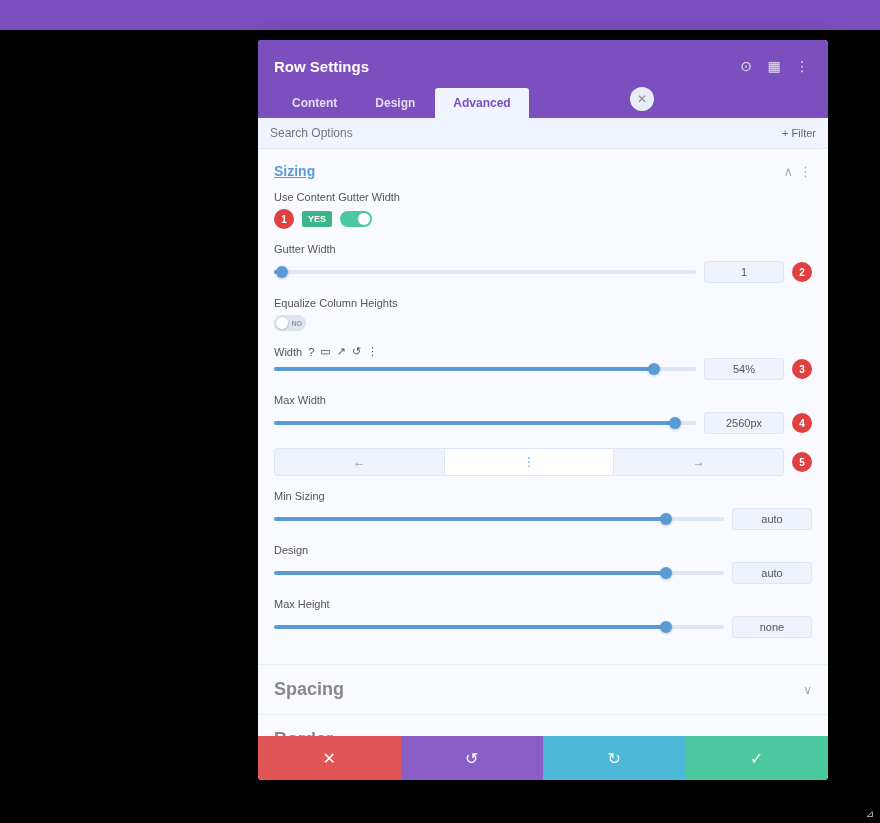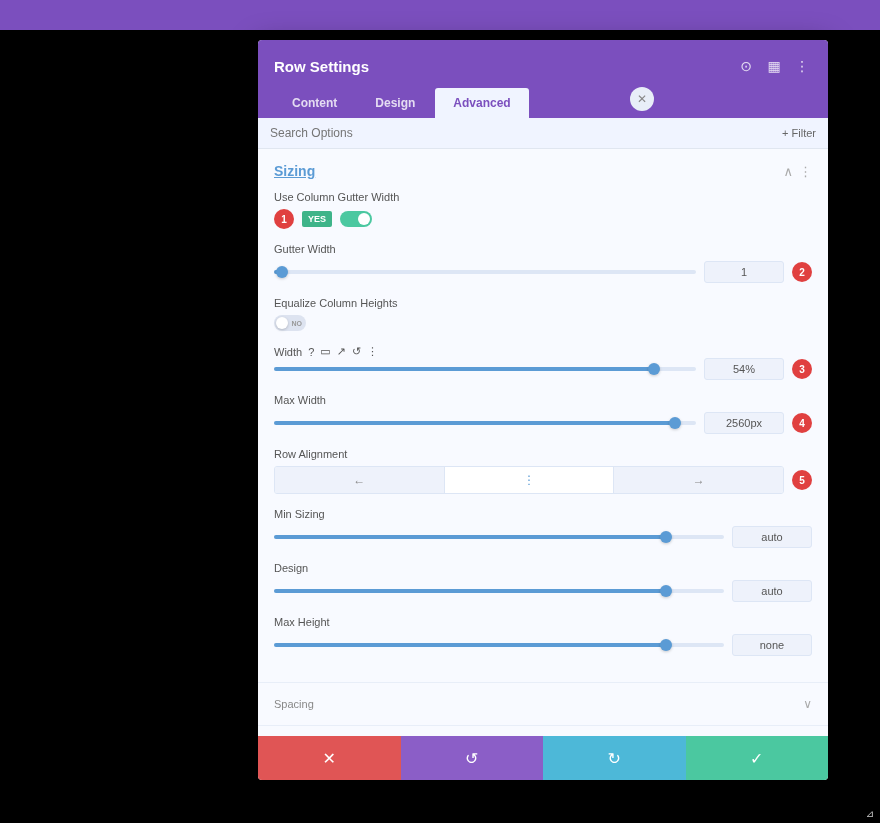--- a/index.html
+++ b/index.html
@@ -351,23 +351,23 @@
     .collapsed-section {
       padding: 14px 16px;
       display: flex;
       align-items: center;
       justify-content: space-between;
       border-bottom: 1px solid #e8eef8;
       background: #f8faff;
     }
 
     .collapsed-title {
-      font-size: 11px;
+      font-size: 18px;
       color: #888;
-      font-weight: 400;
+      font-weight: 700;
     }
 
     
     .panel-footer {
       display: flex;
       height: 44px;
       flex-shrink: 0;
     }
 
     .footer-btn {
@@ -443,21 +443,21 @@
     <div class="section">
       <div class="section-header">
         <span class="section-title">Sizing</span>
         <div class="section-icons">
           <span>∧</span>
           <span>⋮</span>
         </div>
       </div>
 
       <div class="setting-row">
-        <div class="setting-label">Use Column Gutter Width</div>
+        <div class="setting-label">Use Content Gutter Width</div>
         <div class="toggle-container">
           <div class="badge-circle">1</div>
           <div class="toggle-yes">YES</div>
           <div class="toggle-track"></div>
         </div>
       </div>
 
       <div class="setting-row">
         <div class="setting-label">Gutter Width</div>
         <div class="slider-row">
@@ -503,21 +503,20 @@
             <div class="slider-fill" style="width:95%">
               <div class="slider-thumb"></div>
             </div>
           </div>
           <div class="slider-value">2560px</div>
           <div class="badge-circle">4</div>
         </div>
       </div>
 
       <div class="setting-row">
-        <div class="setting-label">Row Alignment</div>
         <div style="display:flex; align-items:center; gap:8px;">
           <div class="alignment-row">
             <div class="align-btn">←</div>
             <div class="align-btn active">⋮</div>
             <div class="align-btn">→</div>
           </div>
           <div class="badge-circle">5</div>
         </div>
       </div>
 

